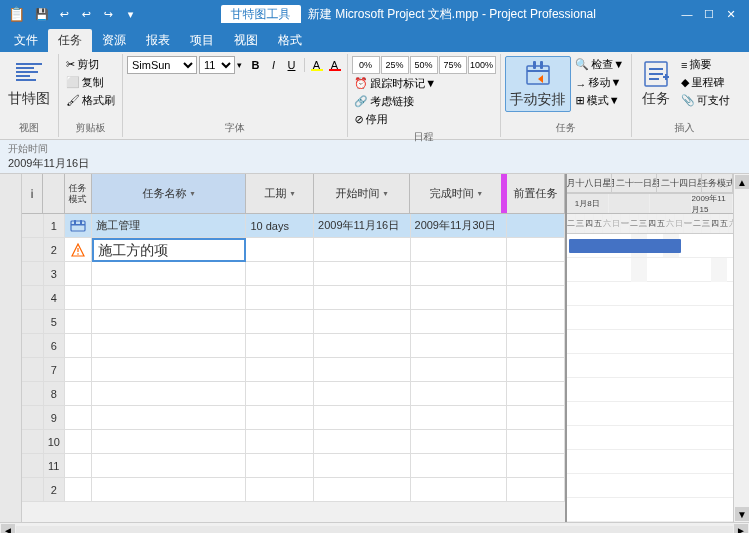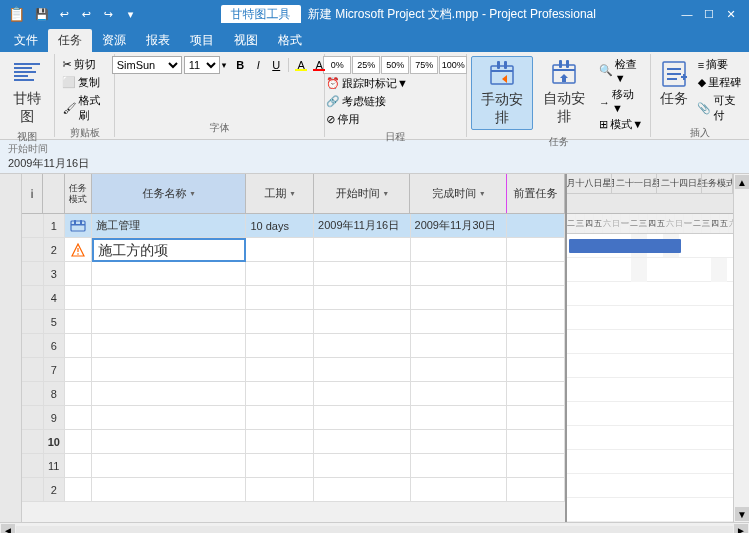--- a/index.html
+++ b/index.html
@@ -428,32 +428,20 @@
           <svg width="30" height="32" viewBox="0 0 30 32">
             <rect x="10" y="2" width="3" height="8" rx="1" fill="#4472c4"></rect>
             <rect x="17" y="2" width="3" height="8" rx="1" fill="#4472c4"></rect>
             <rect x="4" y="7" width="22" height="18" rx="1" fill="none" stroke="#4472c4" stroke-width="1.5"></rect>
             <rect x="4" y="11" width="22" height="2" fill="#4472c4"></rect>
             <path d="M15 20 L20 16 L20 24 Z" fill="#ff6600"></path>
           </svg>
         </div>
         <div class="btn-label">手动安排</div>
       </div>
-      <div class="rb-large">
-        <div class="icon-area">
-          <svg width="30" height="32" viewBox="0 0 30 32">
-            <rect x="4" y="7" width="22" height="18" rx="1" fill="none" stroke="#4472c4" stroke-width="1.5"></rect>
-            <rect x="10" y="2" width="3" height="8" rx="1" fill="#4472c4"></rect>
-            <rect x="17" y="2" width="3" height="8" rx="1" fill="#4472c4"></rect>
-            <rect x="4" y="11" width="22" height="2" fill="#4472c4"></rect>
-            <path d="M11 20 L15 16 L19 20 L17 20 L17 24 L13 24 L13 20 Z" fill="#4472c4"></path>
-          </svg>
-        </div>
-        <div class="btn-label">自动安排</div>
-      </div>
       <div class="rb-col">
         <div class="rb-small">
           <span>🔍</span>
           <span>检查▼</span>
         </div>
         <div class="rb-small">
           <span>→</span>
           <span>移动▼</span>
         </div>
         <div class="rb-small">
@@ -532,21 +520,21 @@
           <span>工期</span>
           <span class="dropdown-arrow">▾</span>
         </span>
       </div>
       <div class="col-header sortable" style="width:100px; border-right:1px solid #bbb;">
         <span class="header-with-arrow">
           <span>开始时间</span>
           <span class="dropdown-arrow">▾</span>
         </span>
       </div>
-      <div class="col-header sortable" style="width:100px; border-right:1px solid #d946ef;">
+      <div class="col-header sortable" style="width:100px; border-right:6px solid #d946ef;">
         <span class="header-with-arrow">
           <span>完成时间</span>
           <span class="dropdown-arrow">▾</span>
         </span>
       </div>
       <div class="col-header" style="width:60px;">前置任务</div>
     </div>
 
     <div class="table-body">
 
@@ -652,21 +640,21 @@
         <div class="cell" style="width:22px; background:#e8e8e8; justify-content:center;">9</div>
         <div class="cell" style="width:28px;"></div>
         <div class="cell" style="width:160px;"></div>
         <div class="cell" style="width:70px;"></div>
         <div class="cell" style="width:100px;"></div>
         <div class="cell" style="width:100px;"></div>
         <div class="cell" style="width:60px;"></div>
       </div>
       <div class="table-row">
         <div class="cell" style="width:22px; background:#e8e8e8;"></div>
-        <div class="cell" style="width:22px; background:#e8e8e8; justify-content:center;font-weight:bold;">10</div>
+        <div class="cell" style="width:22px; background:#e8e8e8; justify-content:center;">10</div>
         <div class="cell" style="width:28px;"></div>
         <div class="cell" style="width:160px;"></div>
         <div class="cell" style="width:70px;"></div>
         <div class="cell" style="width:100px;"></div>
         <div class="cell" style="width:100px;"></div>
         <div class="cell" style="width:60px;"></div>
       </div>
       <div class="table-row">
         <div class="cell" style="width:22px; background:#e8e8e8;"></div>
         <div class="cell" style="width:22px; background:#e8e8e8; justify-content:center;">11</div>
@@ -692,20 +680,30 @@
   </div>
 
   <div class="gantt-chart">
 
     <div class="gantt-header">
       <div class="gantt-dates-top">
         <div class="gantt-date-cell" style="width:90px; font-size:9px; padding:0 2px;">十一月十八日星期三</div>
         <div class="gantt-date-cell" style="width:90px; font-size:9px; padding:0 2px;">十一月二十一日星期六</div>
         <div class="gantt-date-cell" style="width:90px; font-size:9px; padding:0 2px;">十一月二十四日星期二</div>
         <div class="gantt-date-cell" style="width:60px; font-size:9px; padding:0 2px;">任务模式</div>
+      </div>
+      <div class="gantt-dates-bottom" style="display:flex;">
+
+        <div style="display:flex; width:100%; font-size:9px; color:#444; border-top:1px solid #ccc;">
+          <div style="width:45px; border-right:1px solid #eee; display:flex; align-items:center; justify-content:center; font-size:8px;">1月8日</div>
+          <div style="width:45px; border-right:1px solid #eee; display:flex; align-items:center; justify-content:center; font-size:8px;"></div>
+          <div style="width:45px; border-right:1px solid #eee; display:flex; align-items:center; justify-content:center; font-size:8px;"></div>
+          <div style="width:45px; border-right:1px solid #eee; display:flex; align-items:center; justify-content:center; font-size:8px;">2009年11月15</div>
+          <div style="flex:1; display:flex; align-items:center; justify-content:center; font-size:8px;"></div>
+        </div>
       </div>
     </div>
 
     <div style="position:relative; overflow:hidden;">
 
       <div style="display:flex; height:20px; background:#f0f0f0; border-bottom:1px solid #ccc;">
         <div style="width:16px; border-right:1px solid #eee; display:flex; align-items:center; justify-content:center; font-size:8px; color:#555;">二</div>
         <div style="width:16px; border-right:1px solid #eee; display:flex; align-items:center; justify-content:center; font-size:8px; color:#555;">三</div>
         <div style="width:16px; border-right:1px solid #eee; display:flex; align-items:center; justify-content:center; font-size:8px; color:#555;">四</div>
         <div style="width:16px; border-right:1px solid #eee; display:flex; align-items:center; justify-content:center; font-size:8px; color:#555;">五</div>

